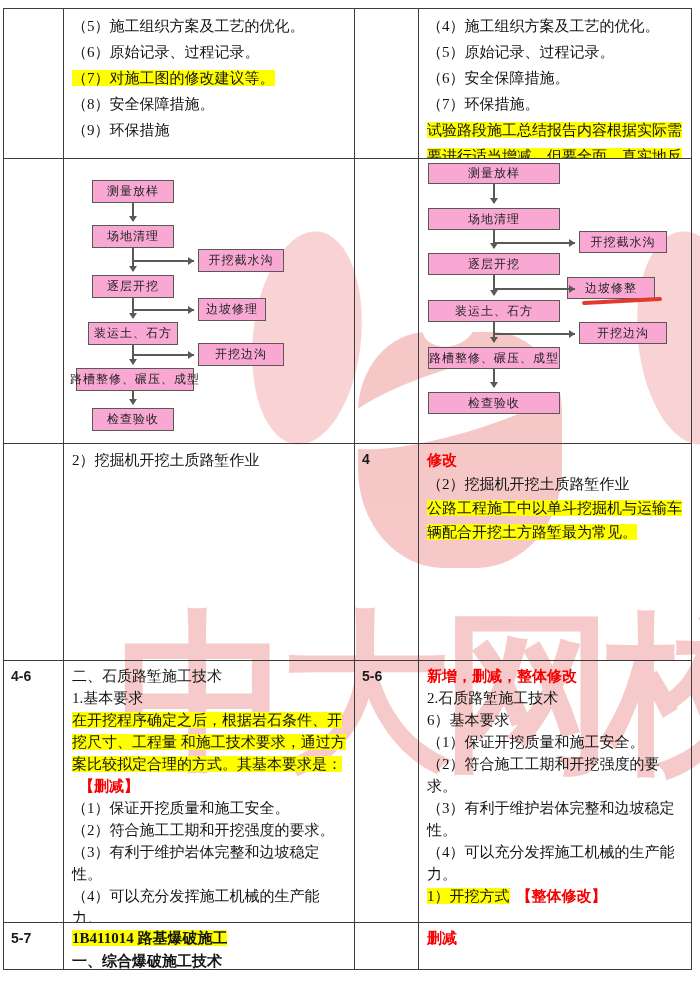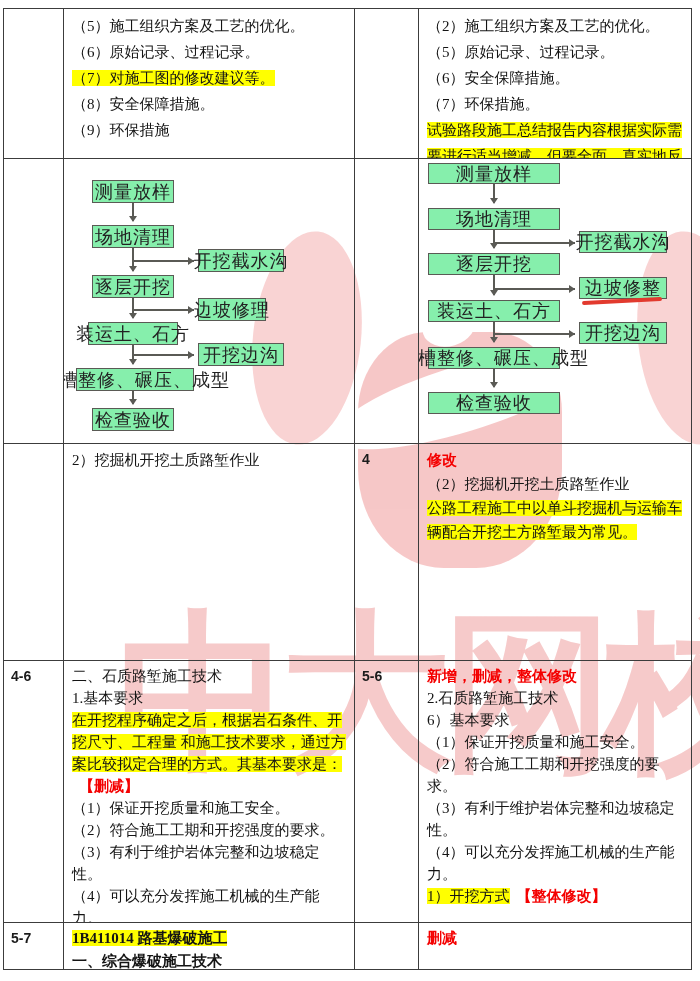--- a/index.html
+++ b/index.html
@@ -35,22 +35,22 @@
   .lh24 .ln{line-height:24px;}
   .lh22 .ln{line-height:22px;}
   .lh23 .ln{line-height:23px;}
   .ln{margin:0;}
   .hl{background:#ffff00;}
   .red{color:#f40000;font-weight:bold;}
   .b{font-weight:bold;}
   .tagpad{margin-left:7px;}
   
   .flow{position:absolute;inset:0;font-family:"Liberation Sans","DejaVu Sans",sans-serif;}
-  .fnode{position:absolute;border:1.5px solid #5a5a55;background:#86efac;color:#222;
-         font-size:18px;letter-spacing:1px;display:flex;align-items:center;justify-content:center;
+  .fnode{position:absolute;border:1.5px solid #5a5a55;background:#f9a8d4;color:#222;
+         font-size:12px;letter-spacing:1px;display:flex;align-items:center;justify-content:center;
          white-space:nowrap;box-sizing:border-box;}
   .vline{position:absolute;width:1.5px;background:#5a5a55;}
   .vline::after{content:"";position:absolute;bottom:-5px;left:-3.2px;border:4px solid transparent;
          border-top:6px solid #5a5a55;}
   .hline{position:absolute;height:1.5px;background:#5a5a55;}
   .hline::after{content:"";position:absolute;right:-4px;top:-3.2px;border:4px solid transparent;
          border-left:6px solid #5a5a55;}
   .redline{position:absolute;height:3.5px;background:#e23a2e;border-radius:3px;transform:rotate(-3deg);}
 </style>
 </head>
@@ -70,21 +70,21 @@
     <div class="cell num" style="grid-area:1/1"></div>
     <div class="cell lh26" style="grid-area:1/2">
       <div class="ln"><span>（5）施工组织方案及工艺的优化。</span></div>
       <div class="ln"><span>（6）原始记录、过程记录。</span></div>
       <div class="ln"><span class="hl">（7）对施工图的修改建议等。</span></div>
       <div class="ln"><span>（8）安全保障措施。</span></div>
       <div class="ln"><span>（9）环保措施</span></div>
     </div>
     <div class="cell num" style="grid-area:1/3"></div>
     <div class="cell c4 lh26" style="grid-area:1/4">
-      <div class="ln"><span>（2）施工组织方案及工艺的优化。</span></div>
+      <div class="ln"><span>（4）施工组织方案及工艺的优化。</span></div>
       <div class="ln"><span>（5）原始记录、过程记录。</span></div>
       <div class="ln"><span>（6）安全保障措施。</span></div>
       <div class="ln"><span>（7）环保措施。</span></div>
       <div class="ln"><span class="hl">试验路段施工总结报告内容根据实际需要进行适当增减，但要全面、真实地反映试验情况，为后续施工提供依据。</span></div>
     </div>
 
     <div class="cell" style="grid-area:2/1"></div>
     <div class="cell flowcell" style="grid-area:2/2">
       <div class="flow">
         <div class="fnode" style="left:28px;top:21px;width:82px;height:23px">测量放样</div>
@@ -109,21 +109,21 @@
     <div class="cell" style="grid-area:2/3"></div>
     <div class="cell c4 flowcell" style="grid-area:2/4">
       <div class="flow">
         <div class="fnode" style="left:9px;top:4px;width:132px;height:21px">测量放样</div>
         <div class="fnode" style="left:9px;top:49px;width:132px;height:22px">场地清理</div>
         <div class="fnode" style="left:9px;top:94px;width:132px;height:22px">逐层开挖</div>
         <div class="fnode" style="left:9px;top:141px;width:132px;height:22px">装运土、石方</div>
         <div class="fnode" style="left:9px;top:188px;width:132px;height:22px">路槽整修、碾压、成型</div>
         <div class="fnode" style="left:9px;top:233px;width:132px;height:22px">检查验收</div>
         <div class="fnode" style="left:160px;top:72px;width:88px;height:22px">开挖截水沟</div>
-        <div class="fnode" style="left:160px;top:118px;width:88px;height:22px">边坡修整</div>
+        <div class="fnode" style="left:148px;top:118px;width:88px;height:22px">边坡修整</div>
         <div class="fnode" style="left:160px;top:163px;width:88px;height:22px">开挖边沟</div>
         <div class="redline" style="left:163px;top:140px;width:80px"></div>
         <div class="vline" style="left:74px;top:25px;height:19px"></div>
         <div class="vline" style="left:74px;top:71px;height:18px"></div>
         <div class="vline" style="left:74px;top:116px;height:20px"></div>
         <div class="vline" style="left:74px;top:163px;height:20px"></div>
         <div class="vline" style="left:74px;top:210px;height:18px"></div>
         <div class="hline" style="left:75px;top:83px;width:81px"></div>
         <div class="hline" style="left:75px;top:129px;width:81px"></div>
         <div class="hline" style="left:75px;top:174px;width:81px"></div>

